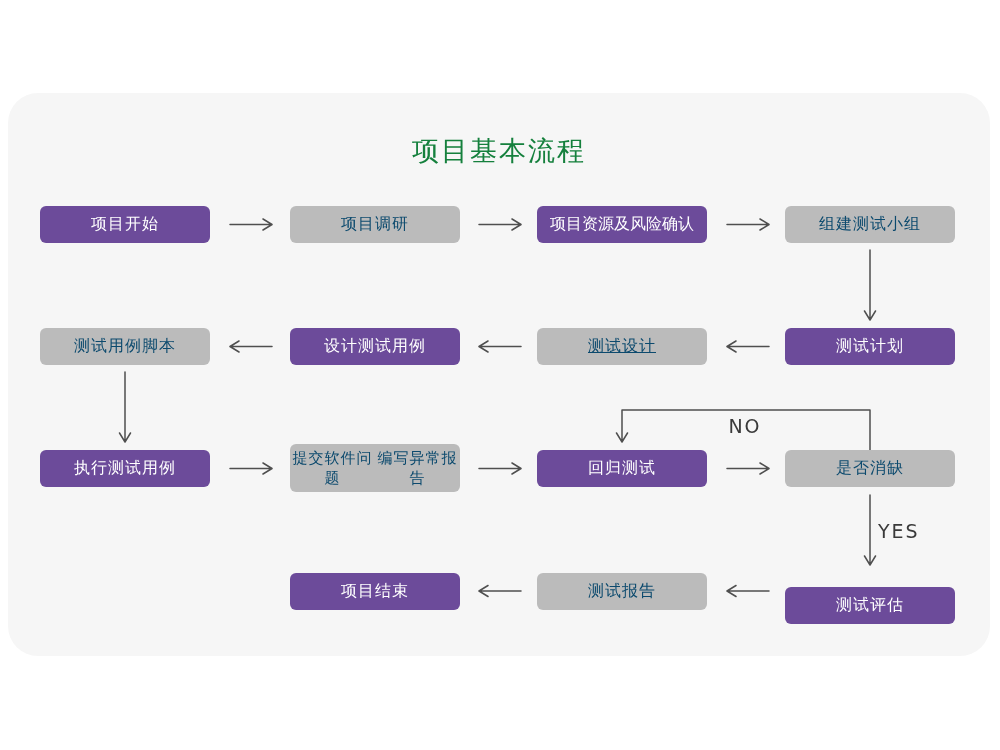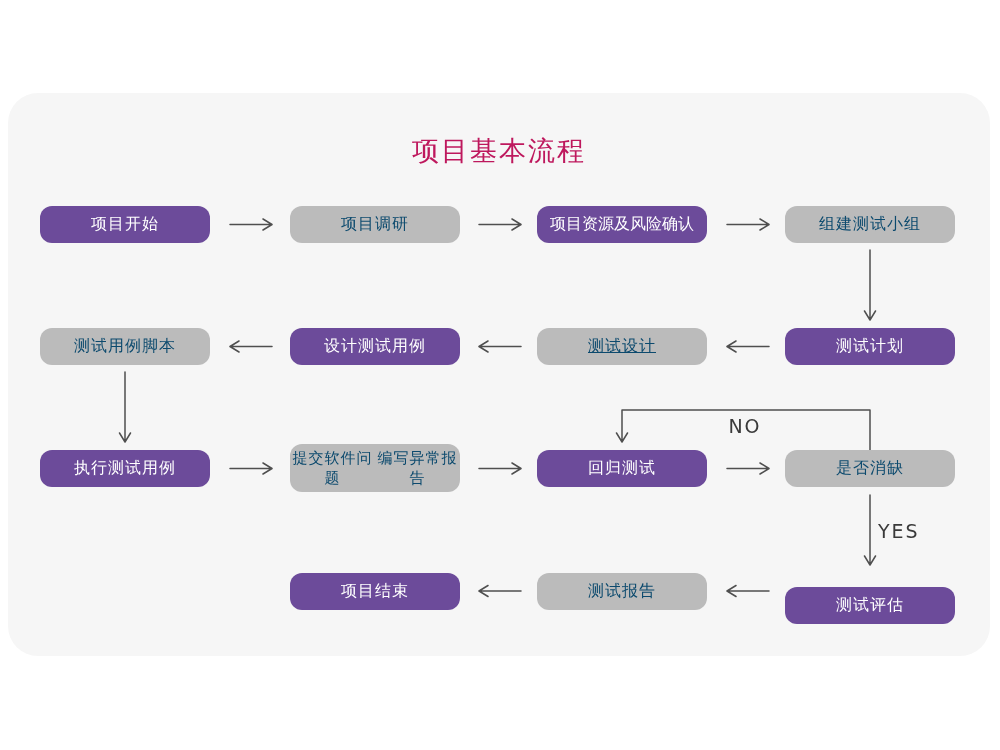--- a/index.html
+++ b/index.html
@@ -16,27 +16,27 @@
     width: 982px; height: 563px;
     background: #f6f6f6;
     border-radius: 30px;
   }
   .title {
     position: absolute;
     left: 0; top: 40px; width: 100%;
     text-align: center;
     font-size: 27px;
     font-weight: 500;
-    color: #be185d;
+    color: #15803d;
     letter-spacing: 2px;
   }
   .node {
     position: absolute;
     width: 170px; height: 37px;
-    border-radius: 12px;
+    border-radius: 6px;
     display: flex;
     align-items: center;
     justify-content: center;
     font-size: 16px;
     letter-spacing: 1px;
     text-align: center;
   }
   .node.purple { background: #6c4b9a; color: #ffffff; }
   .node.gray   { background: #bbbbbb; color: #0c4a6e; }
   .node.two-line { height: 48px; flex-direction: row; }

